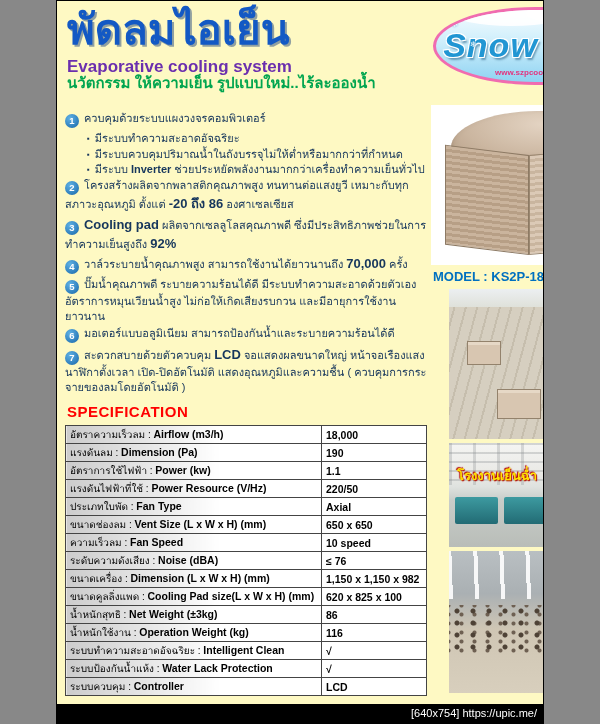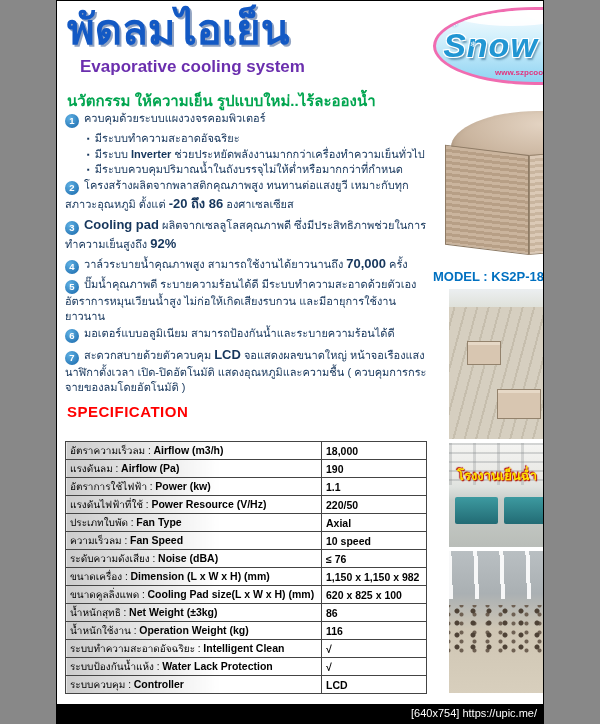--- a/index.html
+++ b/index.html
@@ -1,29 +1,29 @@
 <!DOCTYPE html>
 <html><head>
 <meta charset="utf-8">
 <style>
   * { margin:0; padding:0; box-sizing:border-box; }
   body { background:#888; font-family:"Liberation Sans","DejaVu Sans",sans-serif; }
   .page {
     position:relative; width:488px; height:724px; margin:0 auto;
-    background:#ffffff; border:1px solid #000; overflow:hidden;
+    background:#fef9c3; border:1px solid #000; overflow:hidden;
     font-family:"Liberation Sans","DejaVu Sans",sans-serif;
   }
 
   
   .title-block { position:absolute; left:10px; top:4px; width:340px; }
   .page-title {
     font-size:42px; font-weight:bold; color:#1359c4; line-height:1.18;
     text-shadow:2px 2px 0 rgba(10,50,120,.45);
   }
-  .page-subtitle { font-size:17px; font-weight:bold; color:#6b2fae; margin:2px 0 0 13px; }
+  .page-subtitle { font-size:17px; font-weight:bold; color:#6b2fae; margin:2px 0 0 0; }
 
   .logo {
     position:absolute; left:376px; top:6px; width:205px; height:78px;
     border:3px solid #f06cb0; border-radius:50%;
     background:linear-gradient(180deg,#f6fcff 0%,#cdeefb 45%,#8fd3f2 100%);
     text-align:center; overflow:hidden;
   }
   .cloud { position:absolute; background:#fff; border-radius:50%; opacity:.9; }
   .cloud.c1 { top:-10px; left:8%;  width:60%; height:26px; }
   .cloud.c2 { top:-8px;  left:45%; width:50%; height:22px; }
@@ -33,41 +33,41 @@
     text-shadow:-1px -1px 0 #fff,1px -1px 0 #fff,-1px 1px 0 #fff,1px 1px 0 #fff,2px 3px 2px rgba(20,80,120,.5);
   }
   .logo-url { font-size:8px; color:#e2357f; font-weight:bold; margin-top:3px; }
   .flake { position:absolute; color:#fff; text-shadow:0 0 2px #2a8fc4; font-size:10px; }
   .flake.s1 { top:8px;  left:14px; }
   .flake.s2 { top:30px; left:34px; font-size:8px; }
   .flake.s3 { top:10px; right:18px; }
   .flake.s4 { top:34px; right:34px; font-size:8px; }
 
   
-  .headline { position:absolute; left:10px; top:88px; width:362px;
+  .headline { position:absolute; left:10px; top:70px; width:362px;
     font-size:15px; font-weight:bold; color:#00a54f; }
 
   
   .features { position:absolute; left:8px; top:110px; width:364px;
     font-size:11px; color:#16365c; line-height:1.34; }
   .feature { margin-bottom:3px; }
   .fnum {
     display:inline-block; width:14px; height:14px; border-radius:50%;
     background:radial-gradient(circle at 35% 30%, #5fb1e4, #1766a9);
     color:#fff; font-size:9.5px; font-weight:bold; text-align:center;
     line-height:14px; margin-right:5px; vertical-align:-2px;
   }
   .ftext b { font-size:1.18em; }
   .fsub { margin:1px 0 1px 22px; }
   .sbul { font-size:8px; margin-right:5px; vertical-align:1px; }
 
   
   .spec-title { position:absolute; left:10px; top:402px;
     font-size:15px; font-weight:bold; color:#ff0000; letter-spacing:.5px; }
-  .spec-table { position:absolute; left:8px; top:440px; width:362px;
+  .spec-table { position:absolute; left:8px; top:424px; width:362px;
     border-collapse:collapse; font-size:10px; color:#000; }
   .spec-table td { border:1px solid #444; padding:1px 4px; height:14px; }
   .spec-label { background:linear-gradient(90deg,#cccccc,#ffffff 60%); width:256px; }
   .spec-label b { font-size:10.5px; }
   .spec-value { text-align:left; font-weight:bold; font-size:10.5px; background:#fff; }
 
   
   .right-col { position:absolute; left:374px; top:104px; width:222px; }
   .product-img { position:relative; width:220px; height:160px; background:#fff; }
   .cooler { position:absolute; left:14px; top:6px; width:192px; height:148px; }
@@ -145,52 +145,56 @@
     <span class="flake s4">❄</span>
     <div class="logo-text">Snow Cool</div>
     <div class="logo-url">www.szpcooling.com</div>
   </div>
 
   <div class="headline">นวัตกรรม ให้ความเย็น รูปแบบใหม่..ไร้ละอองน้ำ</div>
 
   <div class="features" id="features">
       <div class="feature"><span class="fnum">1</span><span class="ftext"><span>ควบคุมด้วยระบบแผงวงจรคอมพิวเตอร์</span></span></div>
       <div class="fsub"><span class="sbul">▪</span><span><span>มีระบบทำความสะอาดอัจฉริยะ</span></span></div>
+      <div class="fsub"><span class="sbul">▪</span><span><span>มีระบบควบคุมปริมาณน้ำในถังบรรจุไม่ให้ต่ำหรือมากกว่าที่กำหนด</span></span></div>
       <div class="fsub"><span class="sbul">▪</span><span><span>มีระบบ </span><b>Inverter</b><span> ช่วยประหยัดพลังงานมากกว่าเครื่องทำความเย็นทั่วไป</span></span></div>
-      <div class="fsub"><span class="sbul">▪</span><span><span>มีระบบควบคุมปริมาณน้ำในถังบรรจุไม่ให้ต่ำหรือมากกว่าที่กำหนด</span></span></div>
       <div class="feature"><span class="fnum">2</span><span class="ftext"><span>โครงสร้างผลิตจากพลาสติกคุณภาพสูง ทนทานต่อแสงยูวี เหมาะกับทุกสภาวะอุณหภูมิ ตั้งแต่ </span><b>-20 ถึง 86</b><span> องศาเซลเซียส</span></span></div>
       <div class="feature"><span class="fnum">3</span><span class="ftext"><b>Cooling pad</b><span> ผลิตจากเซลลูโลสคุณภาพดี ซึ่งมีประสิทธิภาพช่วยในการทำความเย็นสูงถึง </span><b>92%</b></span></div>
       <div class="feature"><span class="fnum">4</span><span class="ftext"><span>วาล์วระบายน้ำคุณภาพสูง สามารถใช้งานได้ยาวนานถึง </span><b>70,000</b><span> ครั้ง</span></span></div>
       <div class="feature"><span class="fnum">5</span><span class="ftext"><span>ปั๊มน้ำคุณภาพดี ระบายความร้อนได้ดี มีระบบทำความสะอาดด้วยตัวเอง อัตราการหมุนเวียนน้ำสูง ไม่ก่อให้เกิดเสียงรบกวน และมีอายุการใช้งานยาวนาน</span></span></div>
       <div class="feature"><span class="fnum">6</span><span class="ftext"><span>มอเตอร์แบบอลูมิเนียม สามารถป้องกันน้ำและระบายความร้อนได้ดี</span></span></div>
       <div class="feature"><span class="fnum">7</span><span class="ftext"><span>สะดวกสบายด้วยตัวควบคุม </span><b>LCD</b><span> จอแสดงผลขนาดใหญ่ หน้าจอเรืองแสง นาฬิกาตั้งเวลา เปิด-ปิดอัตโนมัติ แสดงอุณหภูมิและความชื้น ( ควบคุมการกระจายของลมโดยอัตโนมัติ )</span></span></div>
     </div>
 
   <div class="spec-title">SPECIFICATION</div>
   <table class="spec-table">
     <tbody id="spec-body">
         <tr>
           <td class="spec-label"><span>อัตราความเร็วลม : </span><b>Airflow (m3/h)</b></td>
           <td class="spec-value">18,000</td>
         </tr>
         <tr>
-          <td class="spec-label"><span>แรงดันลม : </span><b>Airflow (Pa)</b></td>
+          <td class="spec-label"><span>แรงดันลม : </span><b>Dimension (Pa)</b></td>
           <td class="spec-value">190</td>
         </tr>
         <tr>
           <td class="spec-label"><span>อัตราการใช้ไฟฟ้า : </span><b>Power (kw)</b></td>
           <td class="spec-value">1.1</td>
         </tr>
         <tr>
           <td class="spec-label"><span>แรงดันไฟฟ้าที่ใช้ : </span><b>Power Resource (V/Hz)</b></td>
           <td class="spec-value">220/50</td>
         </tr>
         <tr>
           <td class="spec-label"><span>ประเภทใบพัด : </span><b>Fan Type</b></td>
           <td class="spec-value">Axial</td>
+        </tr>
+        <tr>
+          <td class="spec-label"><span>ขนาดช่องลม : </span><b>Vent Size (L x W x H) (mm)</b></td>
+          <td class="spec-value">650 x 650</td>
         </tr>
         <tr>
           <td class="spec-label"><span>ความเร็วลม : </span><b>Fan Speed</b></td>
           <td class="spec-value">10 speed</td>
         </tr>
         <tr>
           <td class="spec-label"><span>ระดับความดังเสียง : </span><b>Noise (dBA)</b></td>
           <td class="spec-value">≤ 76</td>
         </tr>
         <tr>

